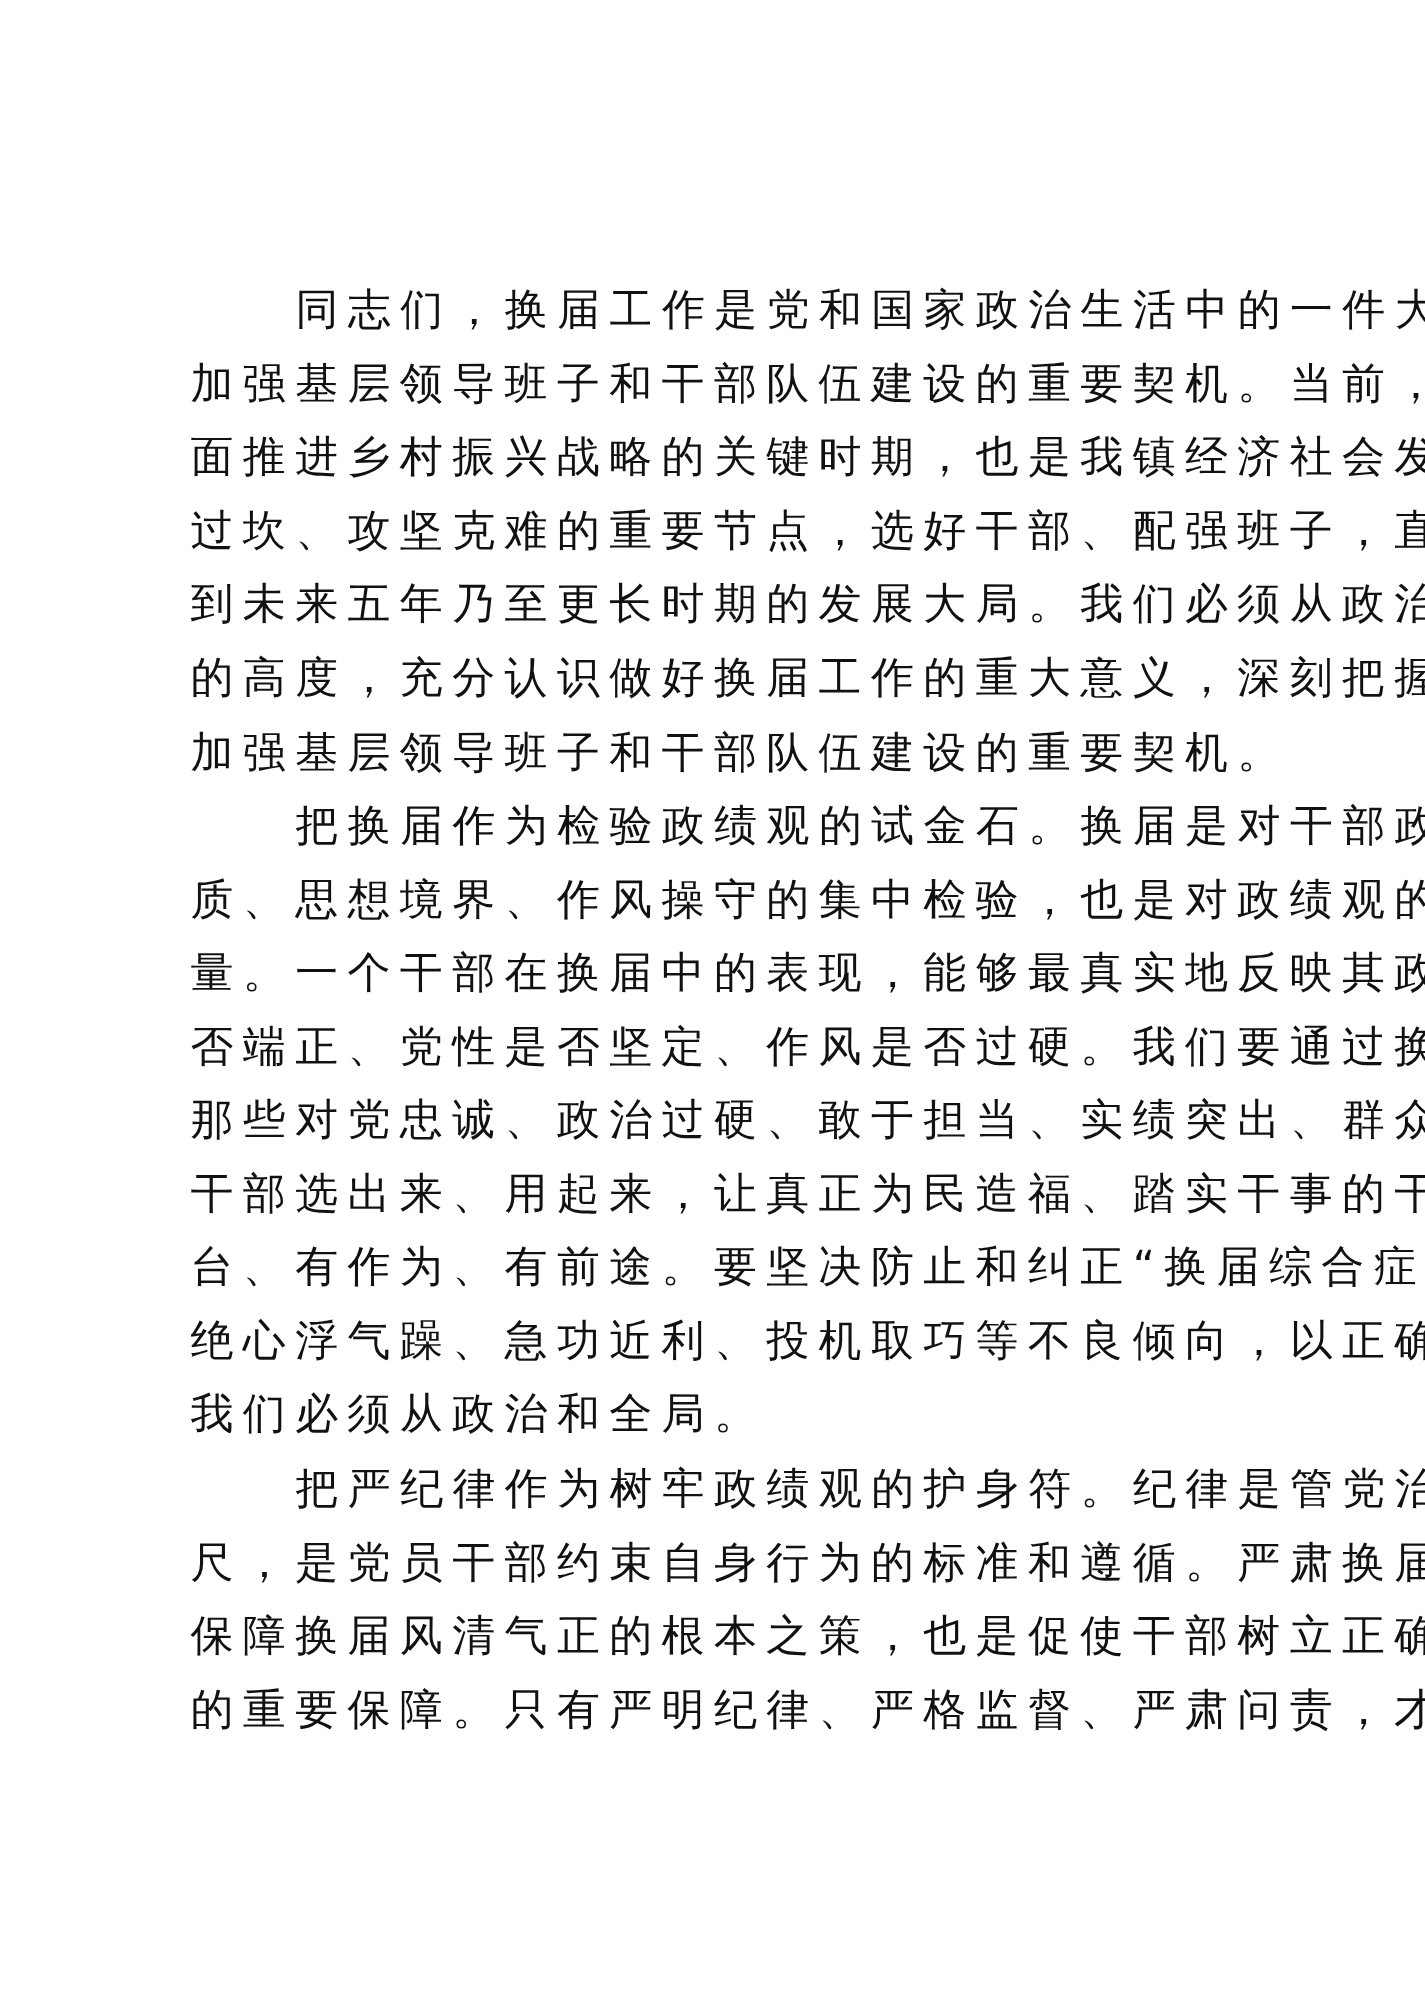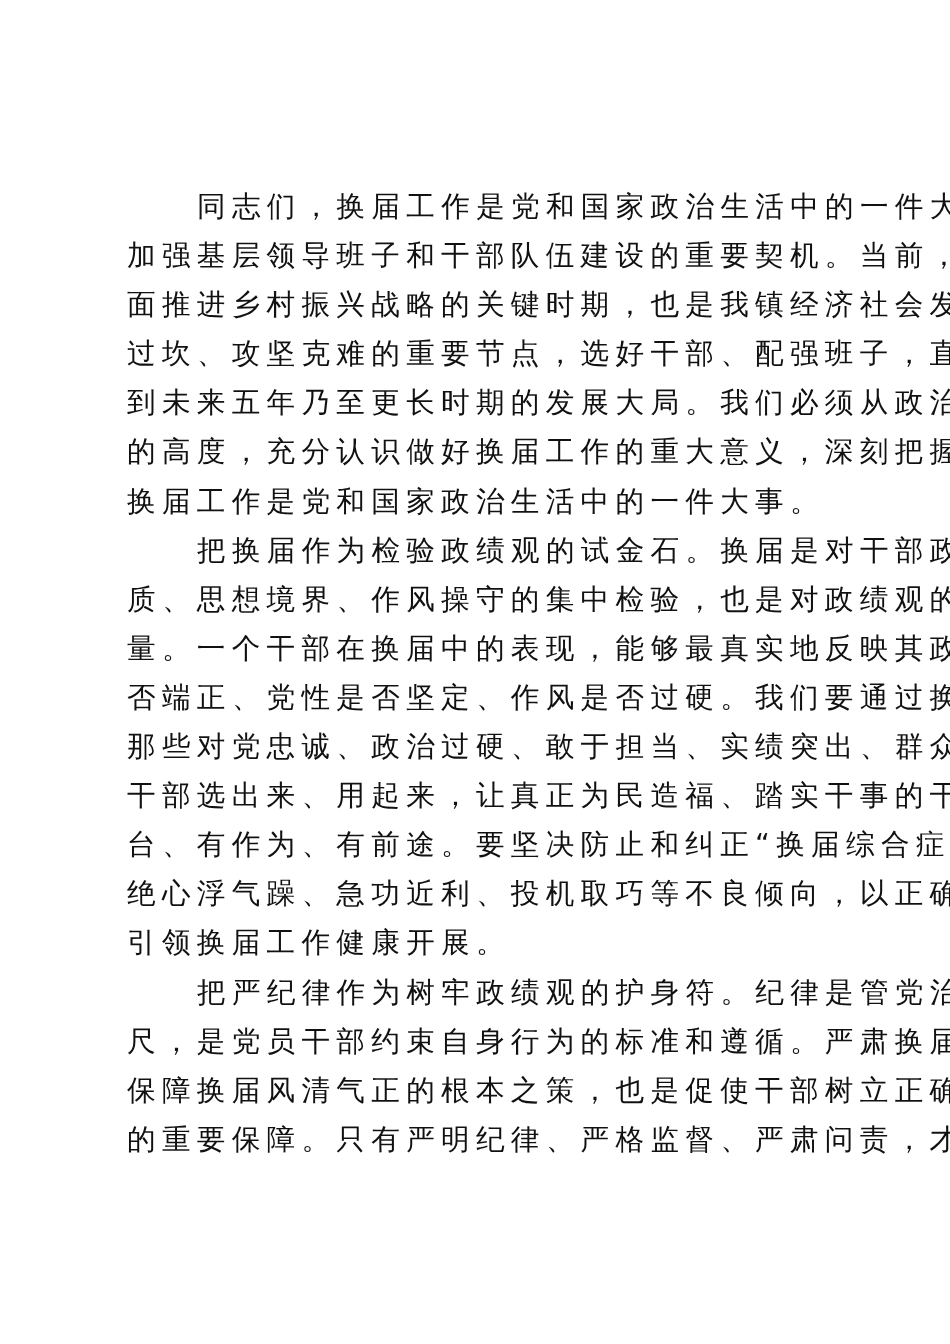--- a/index.html
+++ b/index.html
@@ -36,32 +36,32 @@
 <body>
 
 <div class="page">
   <div>
     <div class="line indent">同志们，换届工作是党和国家政治生活中的一件大事，是</div>
     <div class="line">加强基层领导班子和干部队伍建设的重要契机。当前，正值全</div>
     <div class="line">面推进乡村振兴战略的关键时期，也是我镇经济社会发展爬坡</div>
     <div class="line">过坎、攻坚克难的重要节点，选好干部、配强班子，直接关系</div>
     <div class="line">到未来五年乃至更长时期的发展大局。我们必须从政治和全局</div>
     <div class="line">的高度，充分认识做好换届工作的重大意义，深刻把握换届工</div>
-    <div class="line">换届工作是党和国家政治生活中的一件大事。</div>
+    <div class="line">加强基层领导班子和干部队伍建设的重要契机。</div>
   </div>
   <div>
     <div class="line indent">把换届作为检验政绩观的试金石。换届是对干部政治品</div>
     <div class="line">质、思想境界、作风操守的集中检验，也是对政绩观的现实考</div>
     <div class="line">量。一个干部在换届中的表现，能够最真实地反映其政绩观是</div>
     <div class="line">否端正、党性是否坚定、作风是否过硬。我们要通过换届，把</div>
     <div class="line">那些对党忠诚、政治过硬、敢于担当、实绩突出、群众公认的</div>
     <div class="line">干部选出来、用起来，让真正为民造福、踏实干事的干部有平</div>
     <div class="line">台、有作为、有前途。要坚决防止和纠正“换届综合症”，杜</div>
     <div class="line">绝心浮气躁、急功近利、投机取巧等不良倾向，以正确政绩观</div>
-    <div class="line">引领换届工作健康开展。</div>
+    <div class="line">我们必须从政治和全局。</div>
   </div>
   <div>
     <div class="line indent">把严纪律作为树牢政绩观的护身符。纪律是管党治党的戒</div>
     <div class="line">尺，是党员干部约束自身行为的标准和遵循。严肃换届纪律是</div>
     <div class="line">保障换届风清气正的根本之策，也是促使干部树立正确政绩观</div>
     <div class="line">的重要保障。只有严明纪律、严格监督、严肃问责，才能有效</div>
   </div>
 </div>
 
 </body></html>

